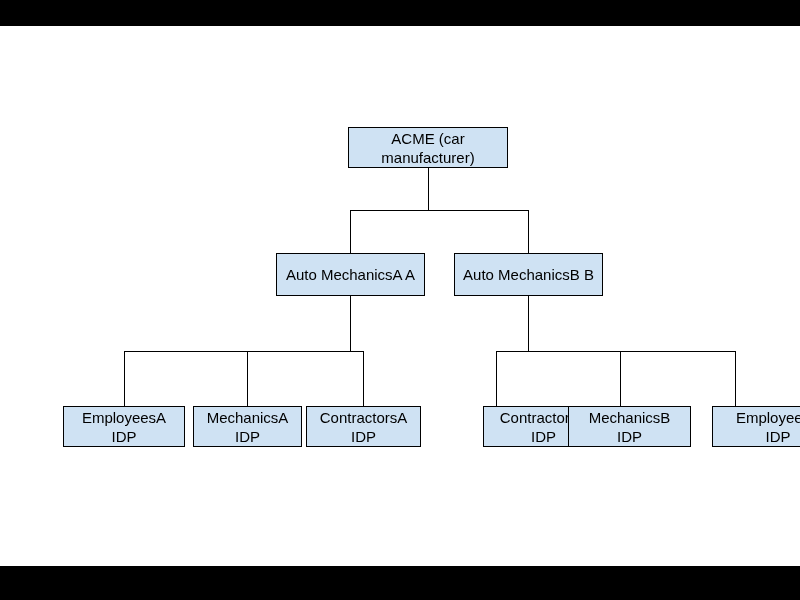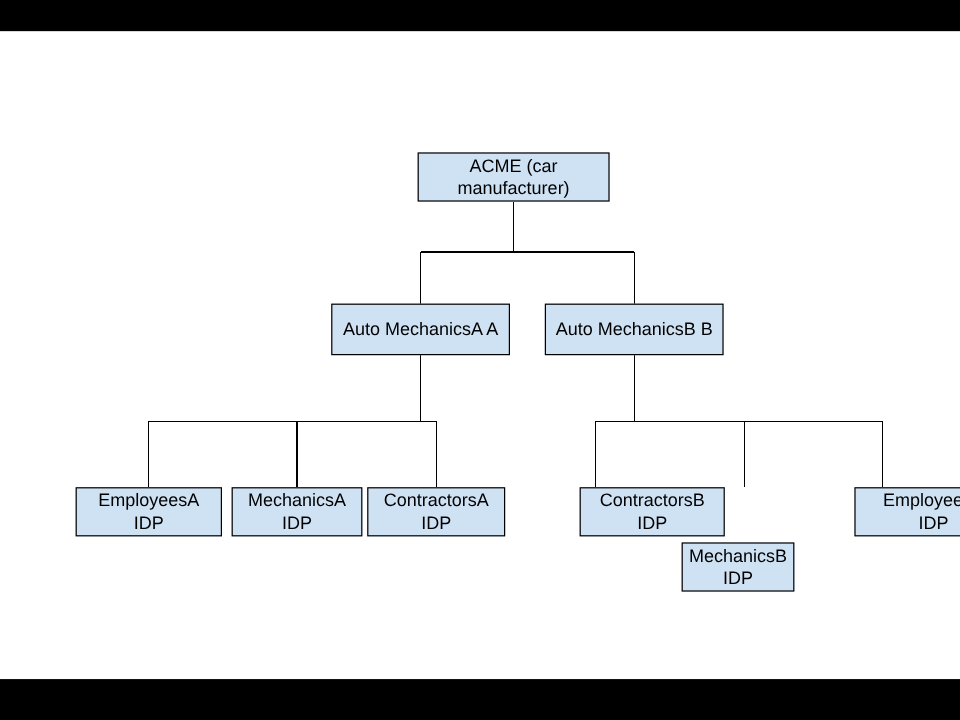--- a/index.html
+++ b/index.html
@@ -52,21 +52,21 @@
   .node.acme        { left: 348px; top: 101px; width: 160px; height: 41px; }
   
   .node.dealer-a    { left: 276px; top: 227px; width: 149px; height: 43px; }
   .node.dealer-b    { left: 454px; top: 227px; width: 149px; height: 43px; }
   
   .node.idp         { top: 380px; height: 41px; }
   .node.idp-0 { left: 63px;  width: 122px; }
   .node.idp-1 { left: 193px; width: 109px; }
   .node.idp-2 { left: 306px; width: 115px; }
   .node.idp-3 { left: 436px; width: 121px; margin-left: 47px; }
-  .node.idp-4 { left: 568px; width: 94px; margin-top: 46px; }
+  .node.idp-4 { left: 568px; width: 123px; }
   .node.idp-5 { left: 712px; width: 111px; padding-left: 21px; }
 </style>
 </head>
 <body>
 
 <div class="screen">
   <div class="letterbox top"></div>
 
   <div class="slide">
 

